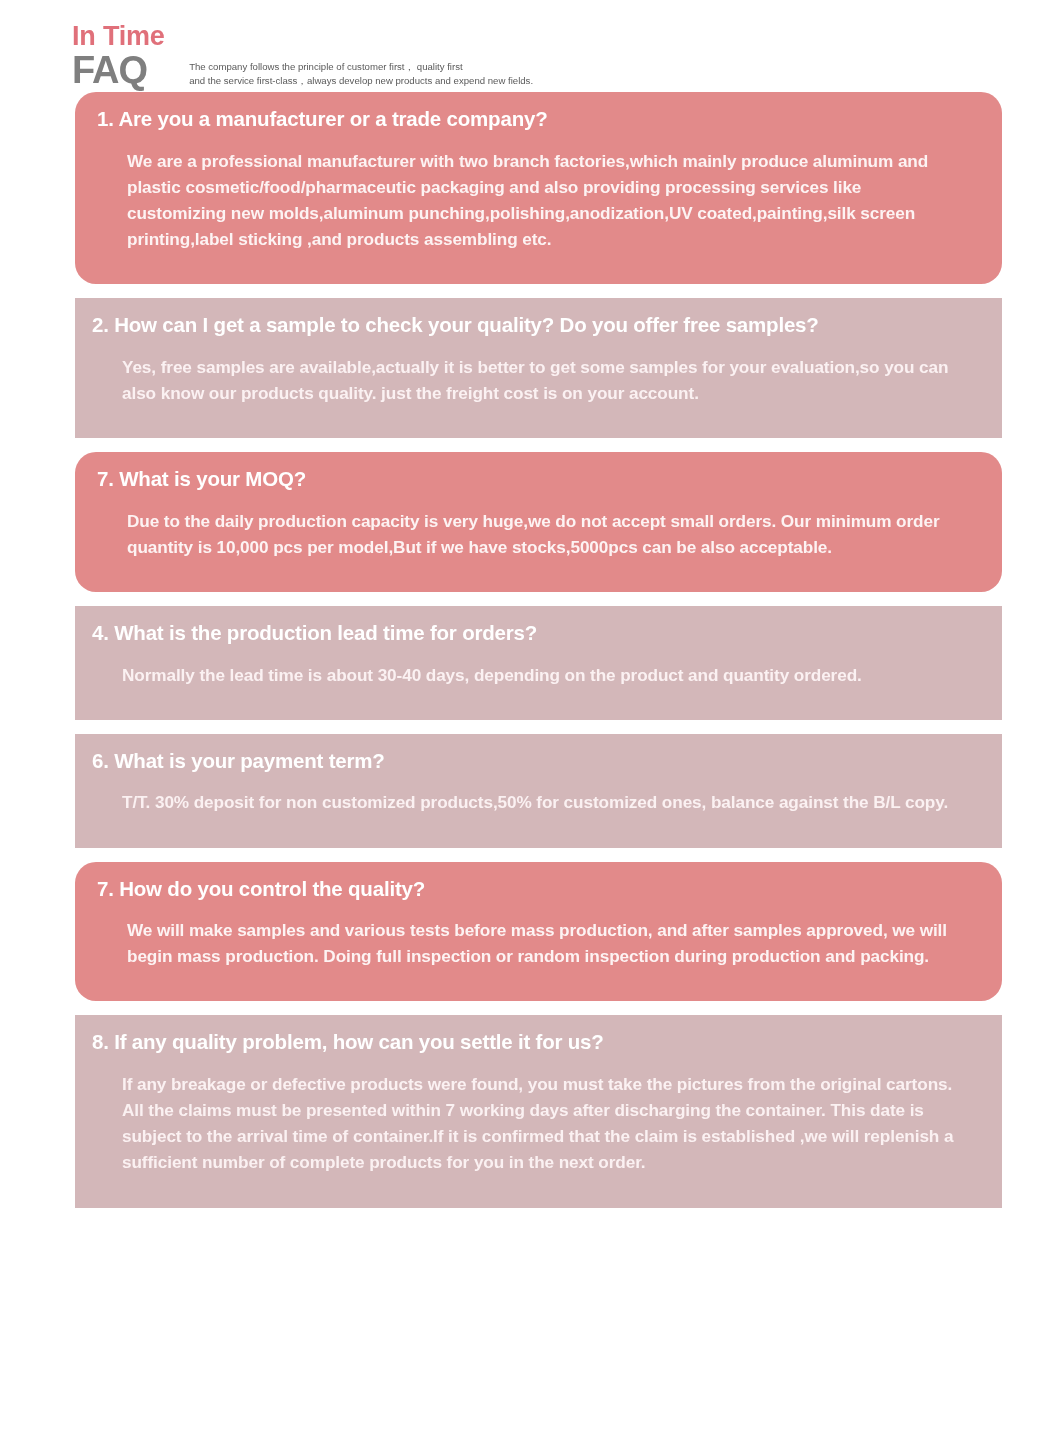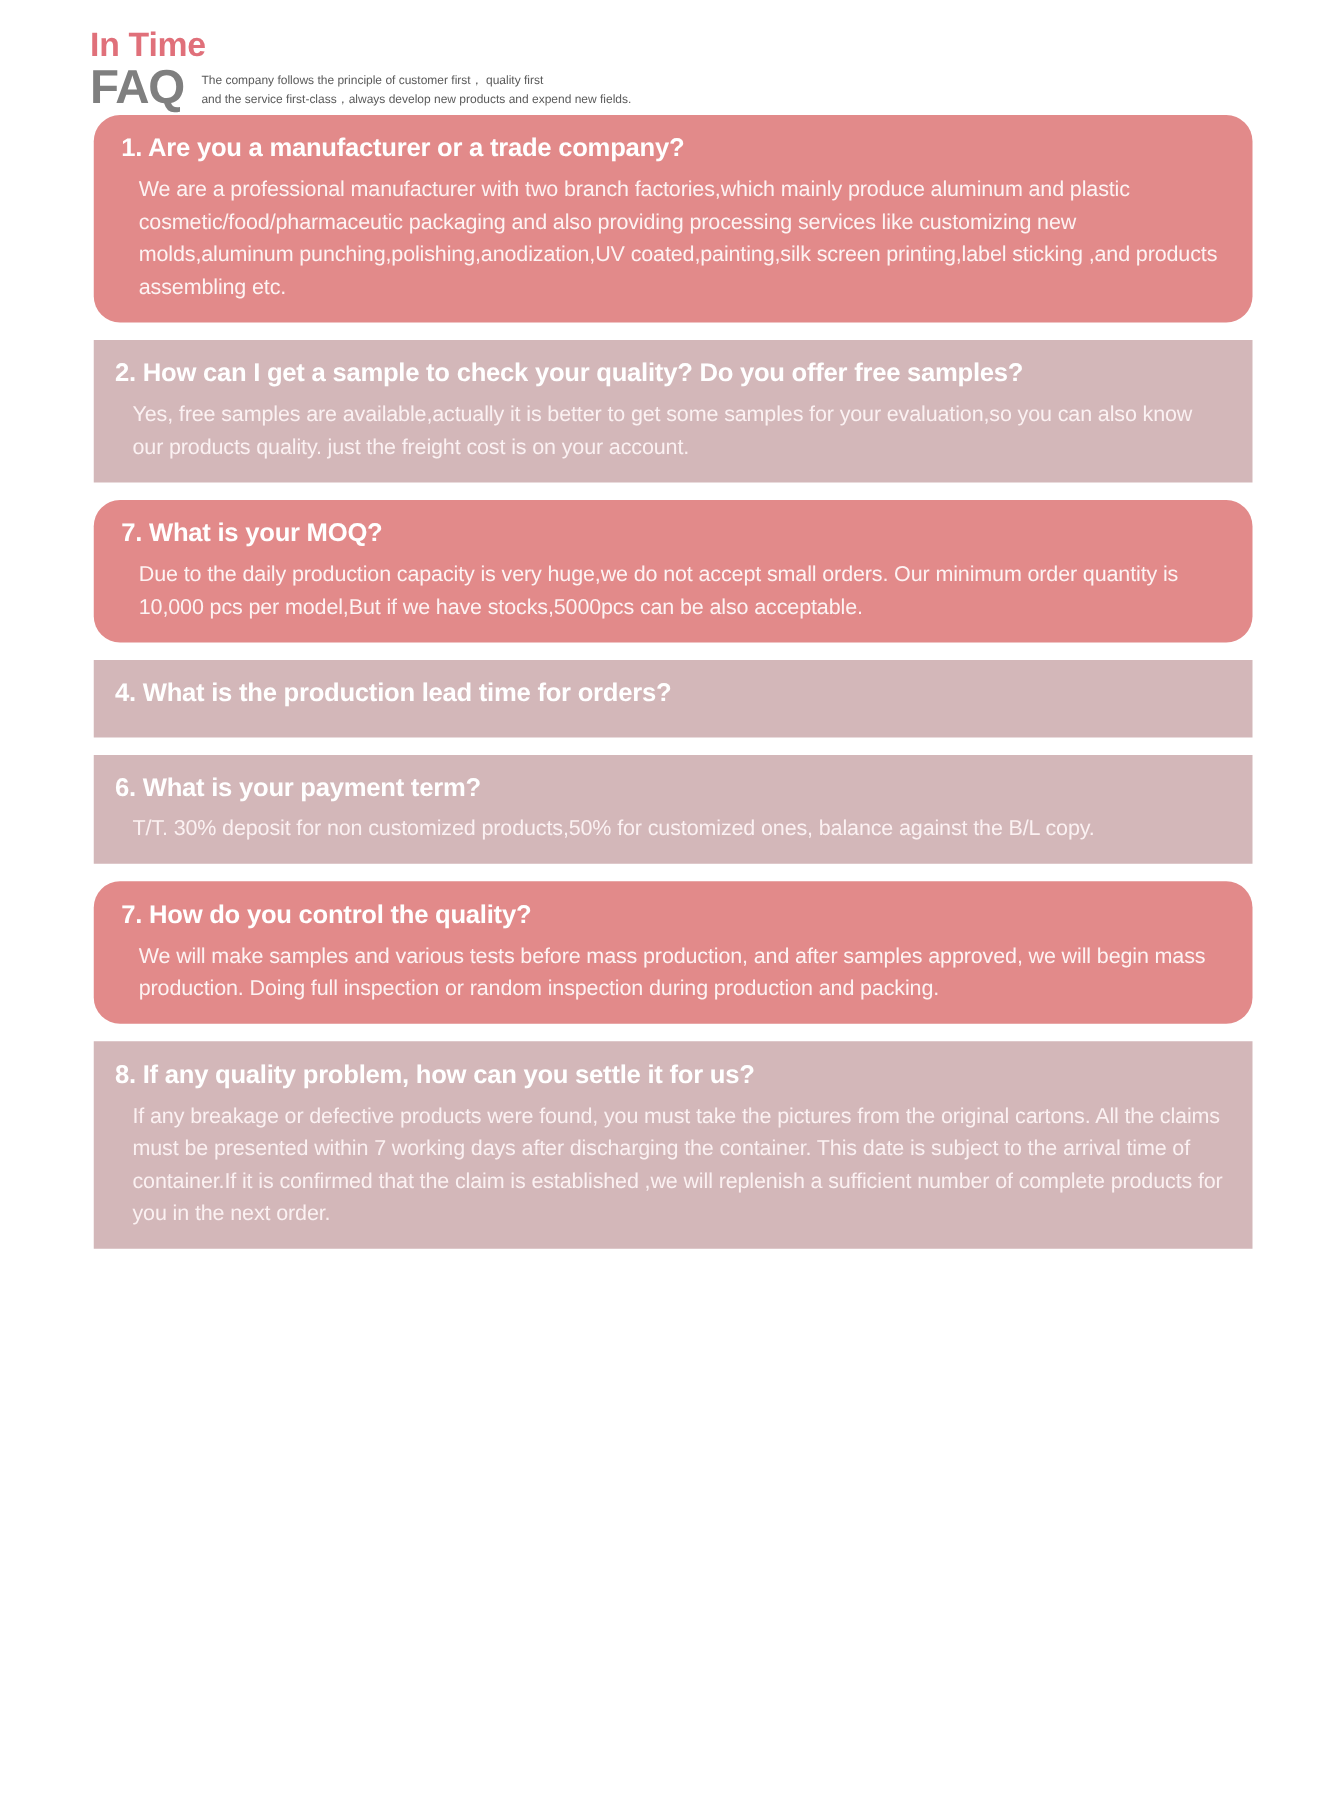--- a/index.html
+++ b/index.html
@@ -32,22 +32,23 @@
   .brand-title {
     font-size: 27px;
     font-weight: bold;
     color: #e0707a;
     line-height: 1.05;
     letter-spacing: -0.2px;
     margin: 0;
   }
   .faq-row {
     display: flex;
-    align-items: center;
+    align-items: flex-end;
     margin-top: 1px;
+    gap: 28px;
   }
   .faq-word {
     font-size: 38px;
     font-weight: bold;
     color: #7f7f7f;
     line-height: 1;
     letter-spacing: -1px;
     margin: 0;
     flex: 0 0 auto;
   }
@@ -83,23 +84,24 @@
     font-size: 20.5px;
     font-weight: bold;
     line-height: 1.25;
     margin: 0 0 6px 0;
     letter-spacing: -0.2px;
   }
   .faq-answer {
     color: #fdf3f3;
     font-size: 17.2px;
     line-height: 1.52;
-    margin: 0;
+    margin: 16px;
     padding-left: 14px;
     letter-spacing: -0.1px;
+    font-weight: bold;
   }
   .tone-soft .faq-answer { color: #fbf1f2; }
 
   .spacer-bottom { height: 21px; }
 </style>
 </head>
 <body>
 
 <div class="page">
 
@@ -122,20 +124,21 @@
       <div class="faq-item tone-soft">
         <div class="faq-question">2. How can I get a sample to check your quality? Do you offer free samples?</div>
         <div class="faq-answer">Yes, free samples are available,actually it is better to get some samples for your evaluation,so you can also know our products quality. just the freight cost is on your account.</div>
       </div>
       <div class="faq-item tone-strong">
         <div class="faq-question">7.  What is your MOQ?</div>
         <div class="faq-answer">Due to the daily production capacity is very huge,we do not accept small orders. Our minimum order quantity is 10,000 pcs per model,But if we have stocks,5000pcs can be also acceptable.</div>
       </div>
       <div class="faq-item tone-soft">
         <div class="faq-question">4.  What is the production lead time for orders?</div>
+        <div class="faq-answer">Normally the lead time is about 30-40 days, depending on the product and quantity ordered.</div>
       </div>
       <div class="faq-item tone-soft">
         <div class="faq-question">6.  What is your payment term?</div>
         <div class="faq-answer">T/T. 30% deposit for non customized products,50% for customized ones, balance against the B/L copy.</div>
       </div>
       <div class="faq-item tone-strong">
         <div class="faq-question">7. How do you control the quality?</div>
         <div class="faq-answer">We will make samples and various tests before mass production, and after samples approved, we will begin mass production. Doing full inspection or random inspection during production and packing.</div>
       </div>
       <div class="faq-item tone-soft">

